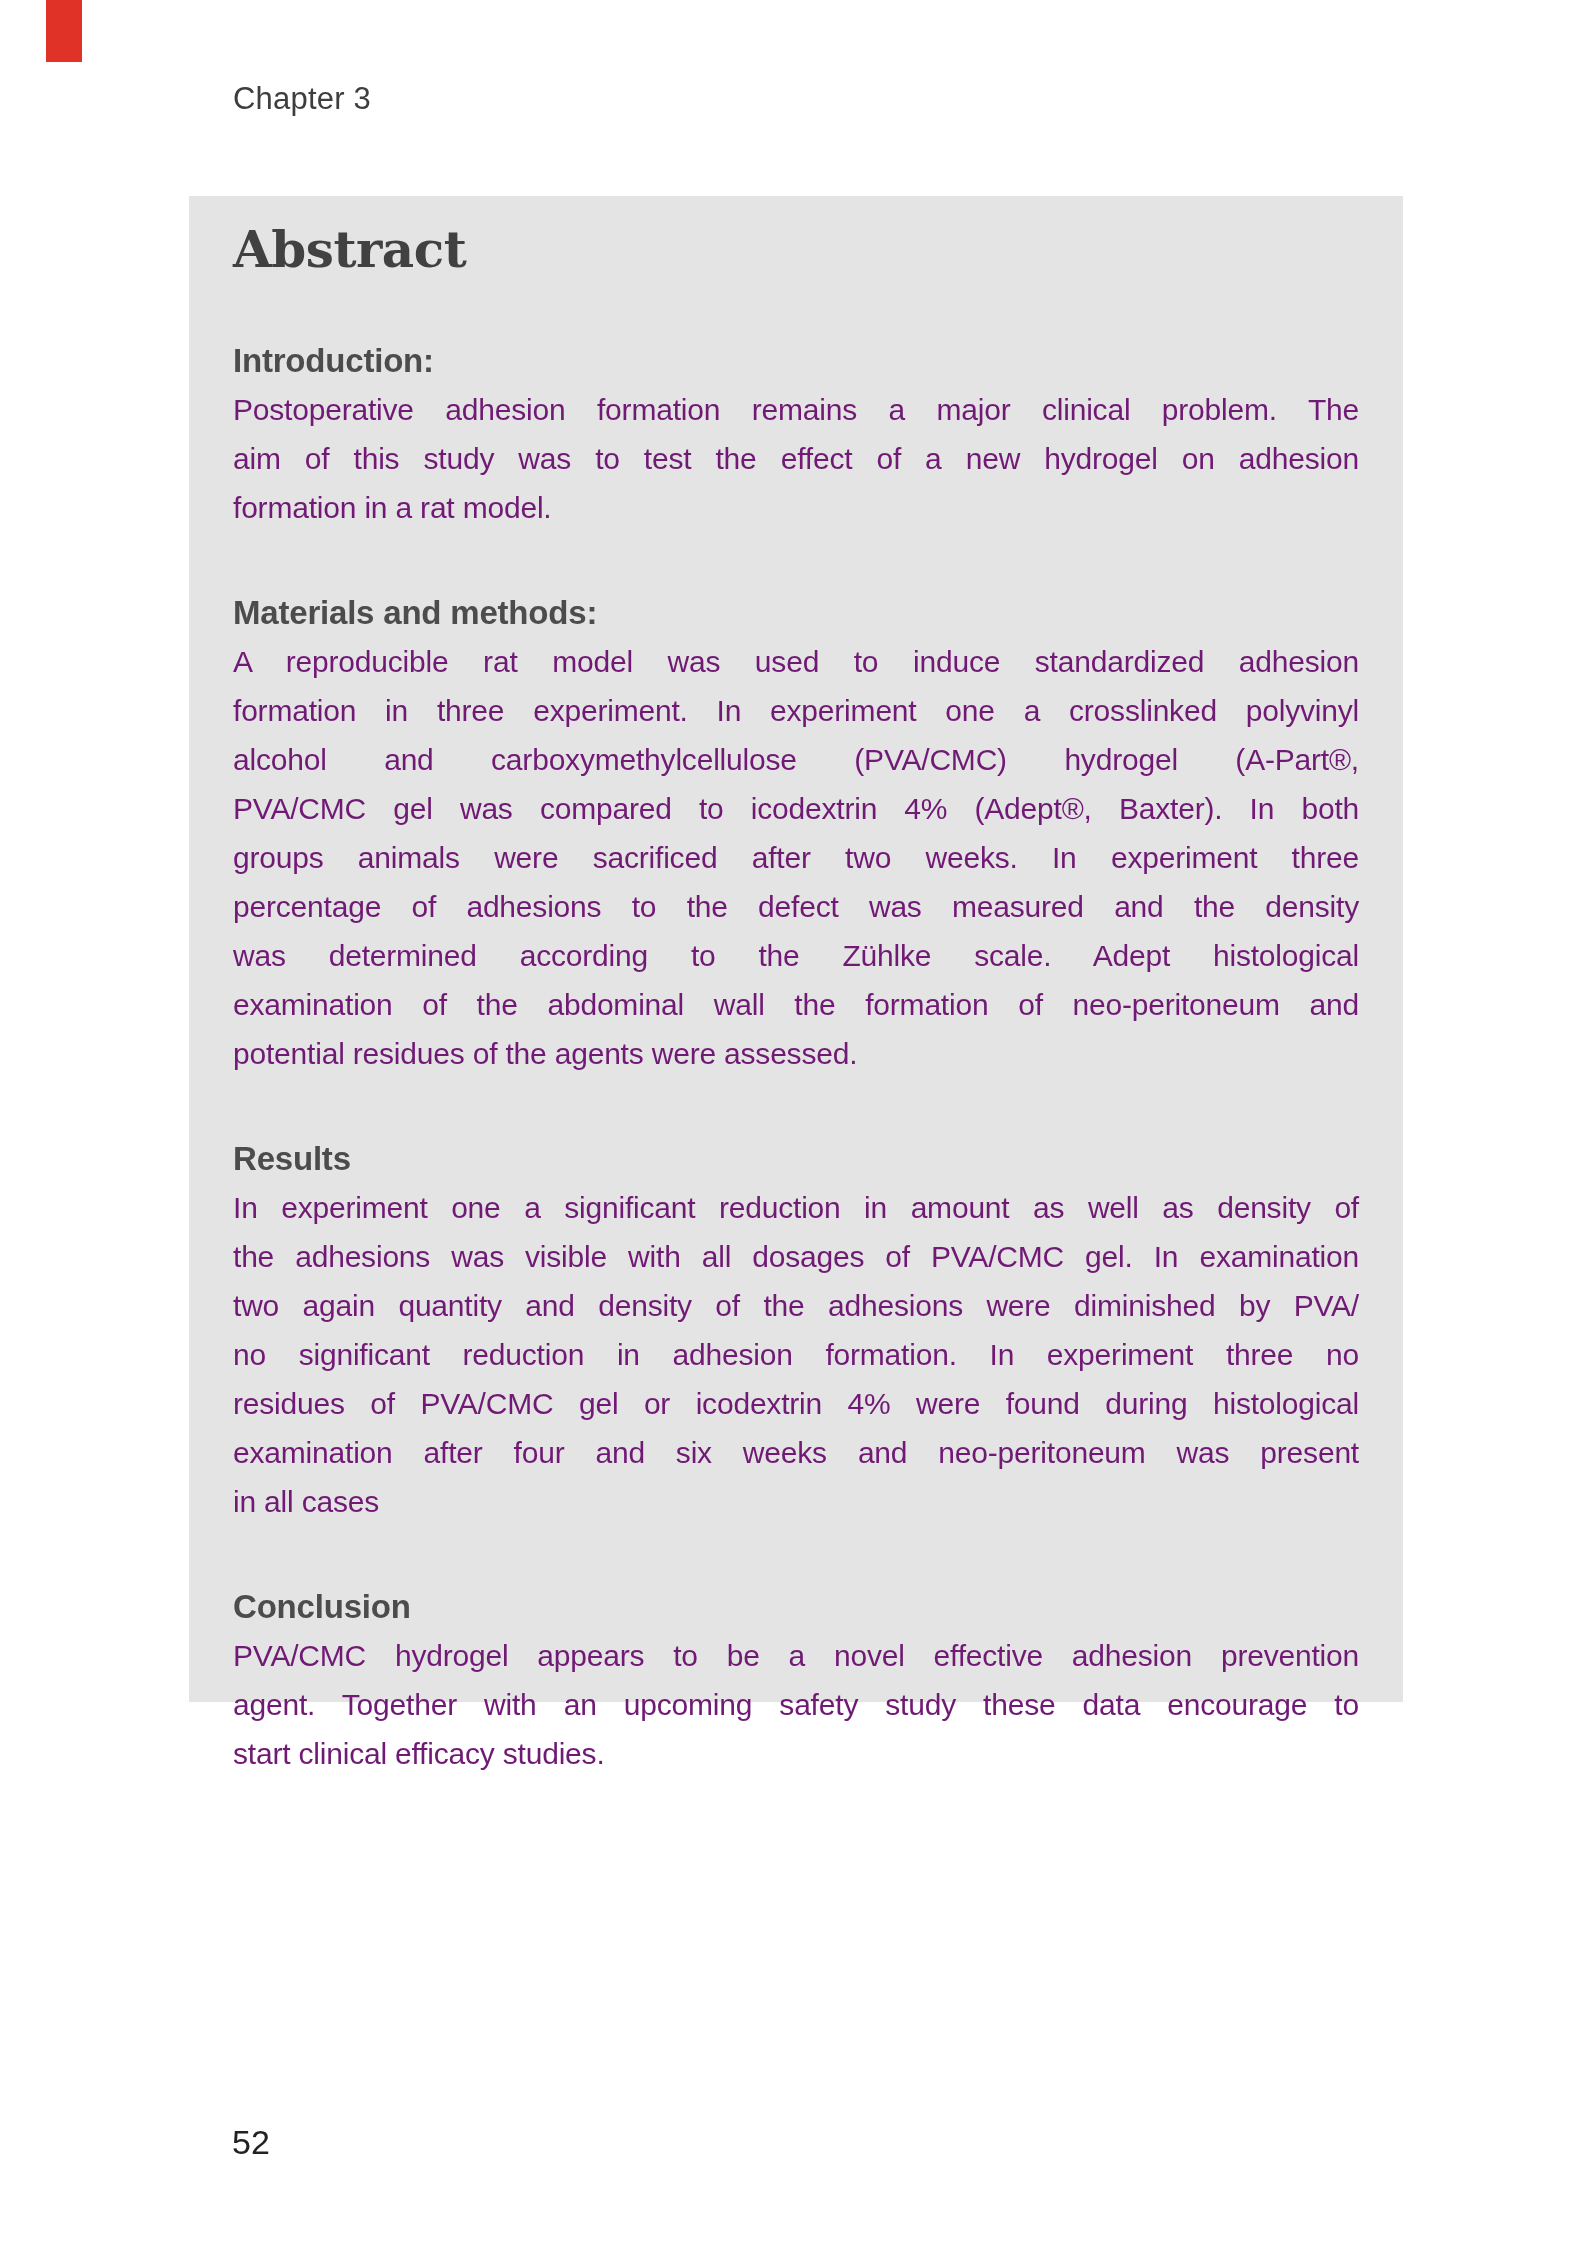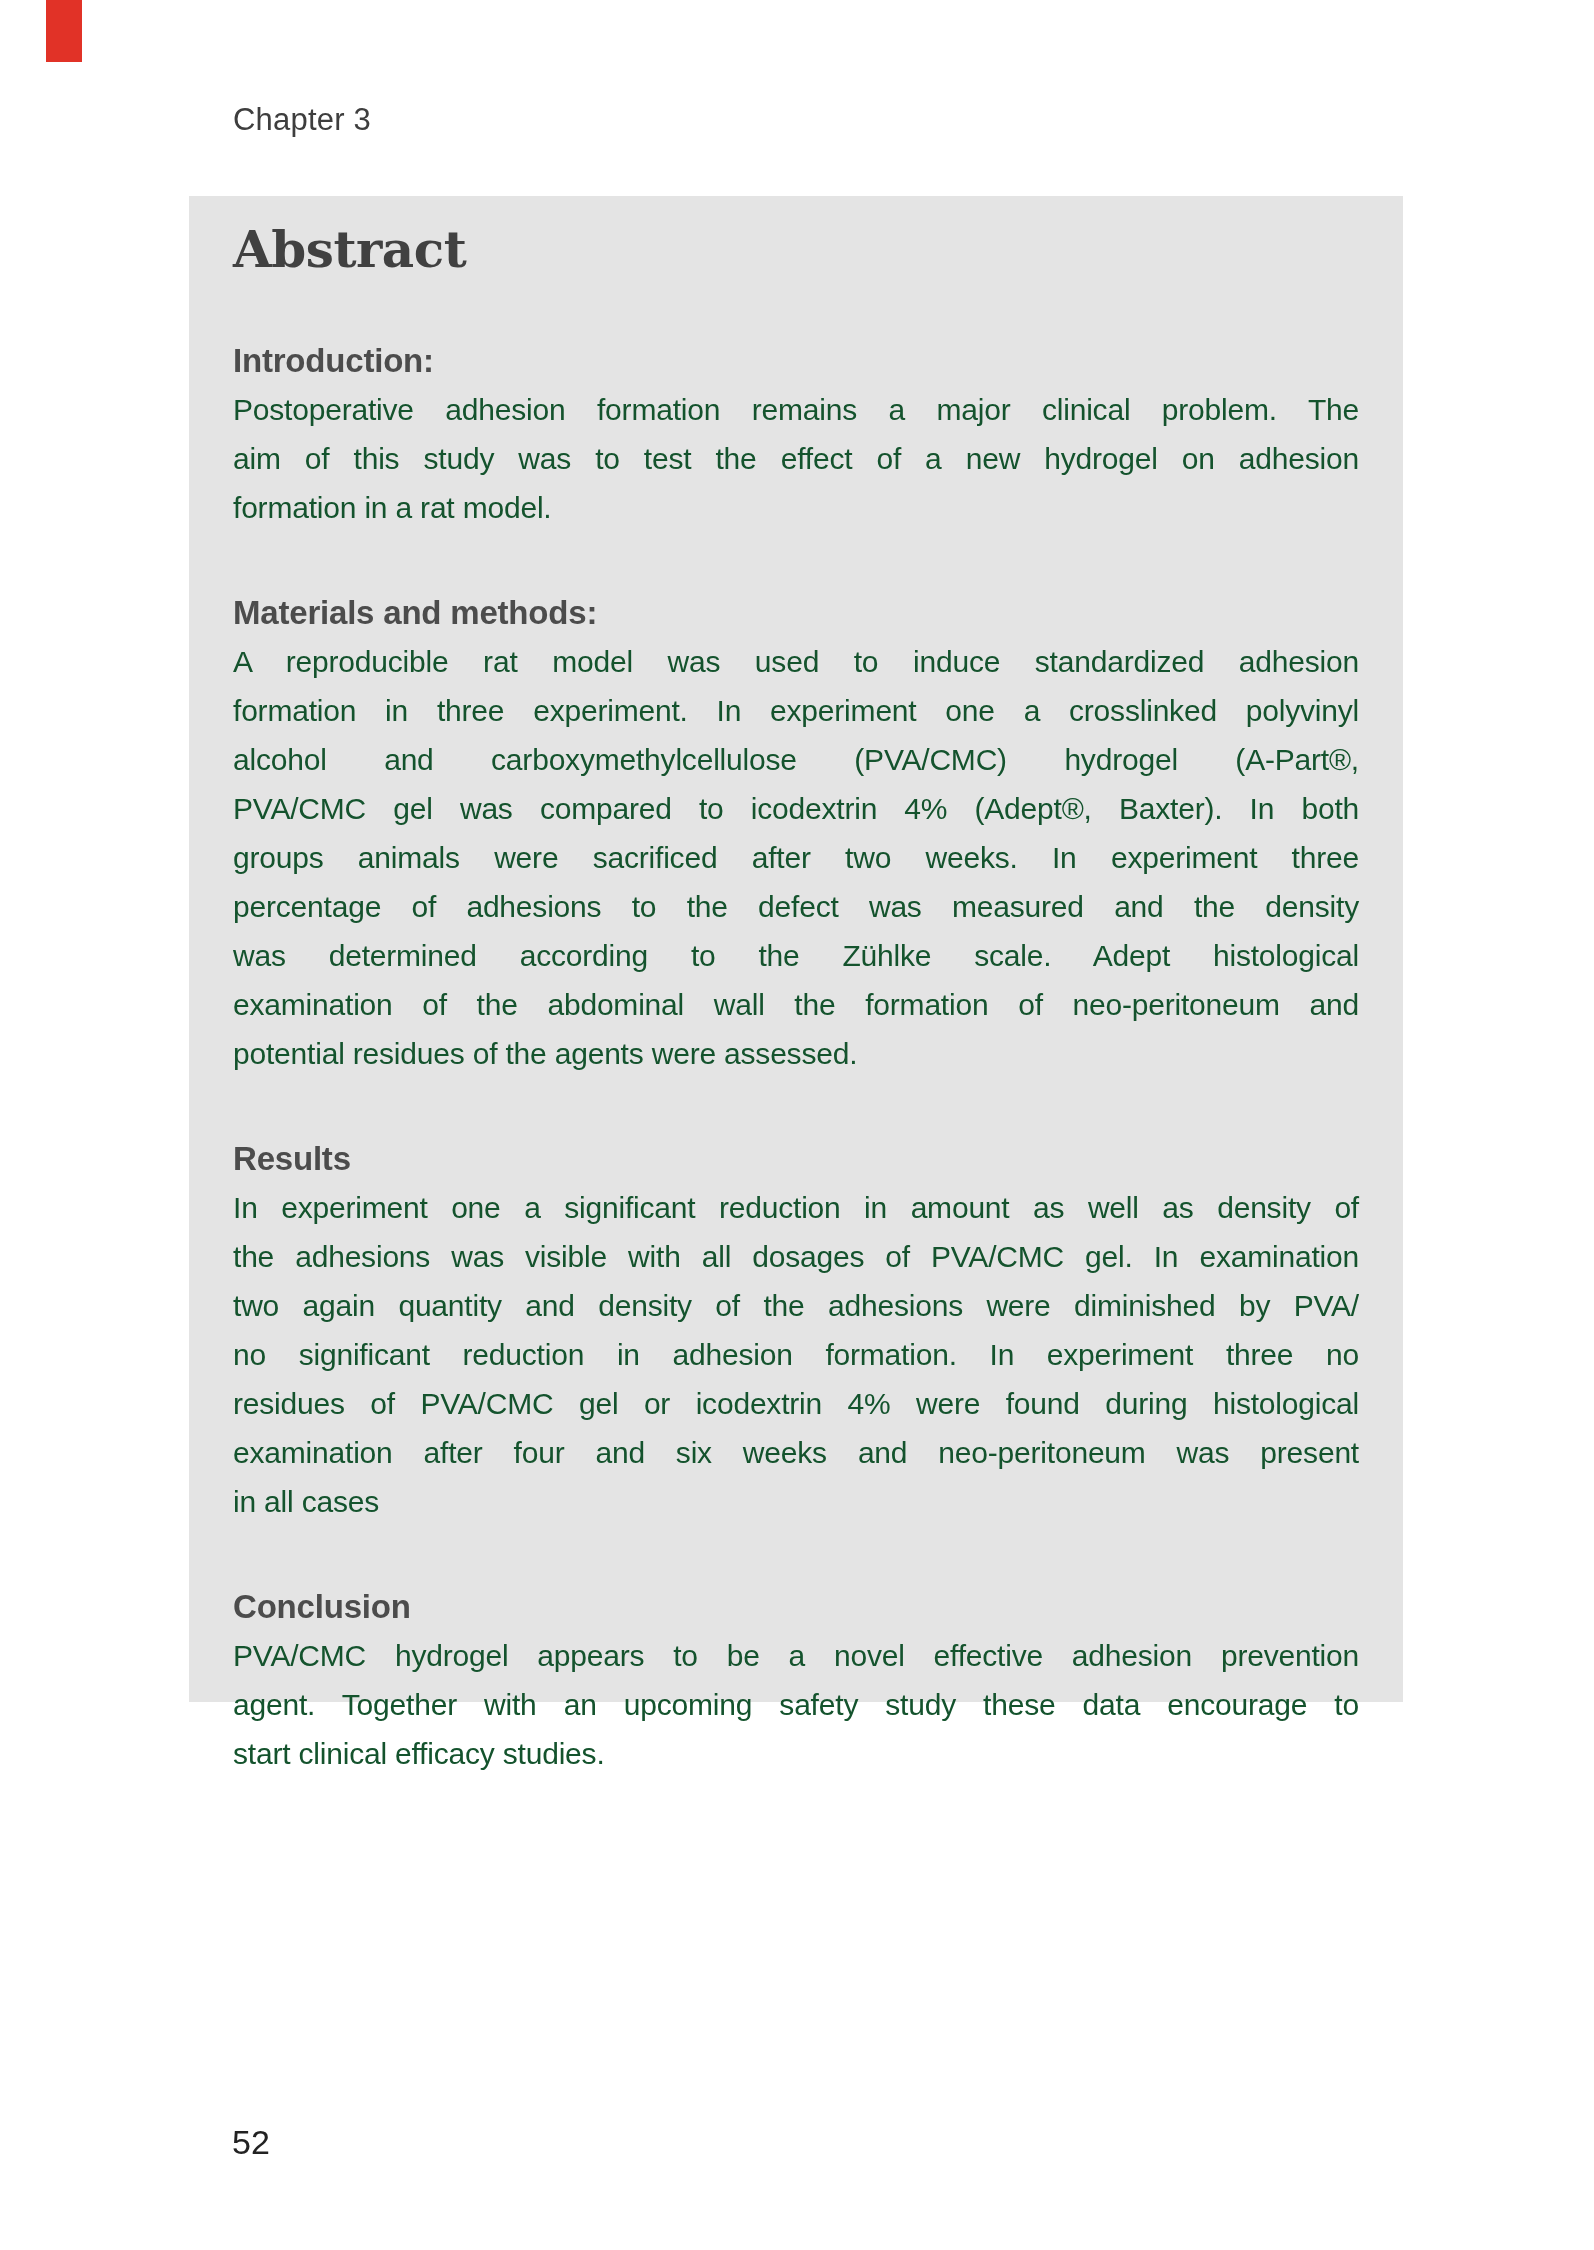--- a/index.html
+++ b/index.html
@@ -24,21 +24,21 @@
     position: absolute;
     left: 46px;
     top: 0;
     width: 36px;
     height: 62px;
     background: #e13227;
   }
   .chapter-label {
     position: absolute;
     left: 233px;
-    top: 100px;
+    top: 79px;
     font-size: 31px;
     line-height: 40px;
     color: #3e3e3e;
     letter-spacing: 0.2px;
   }
   .abstract-box {
     position: absolute;
     left: 189px;
     top: 196px;
     width: 1214px;
@@ -68,21 +68,21 @@
   }
   .section-body {
     color: #2c2c2c;
   }
   .line {
     font-size: 30px;
     line-height: 49px;
     letter-spacing: -0.2px;
     text-align: justify;
     text-align-last: justify;
-    color: #14532d;
+    color: #701a75;
   }
   .line:last-child {
     text-align-last: left;
   }
   .page-number {
     position: absolute;
     left: 232px;
     top: 2122px;
     font-size: 34px;
     line-height: 40px;

